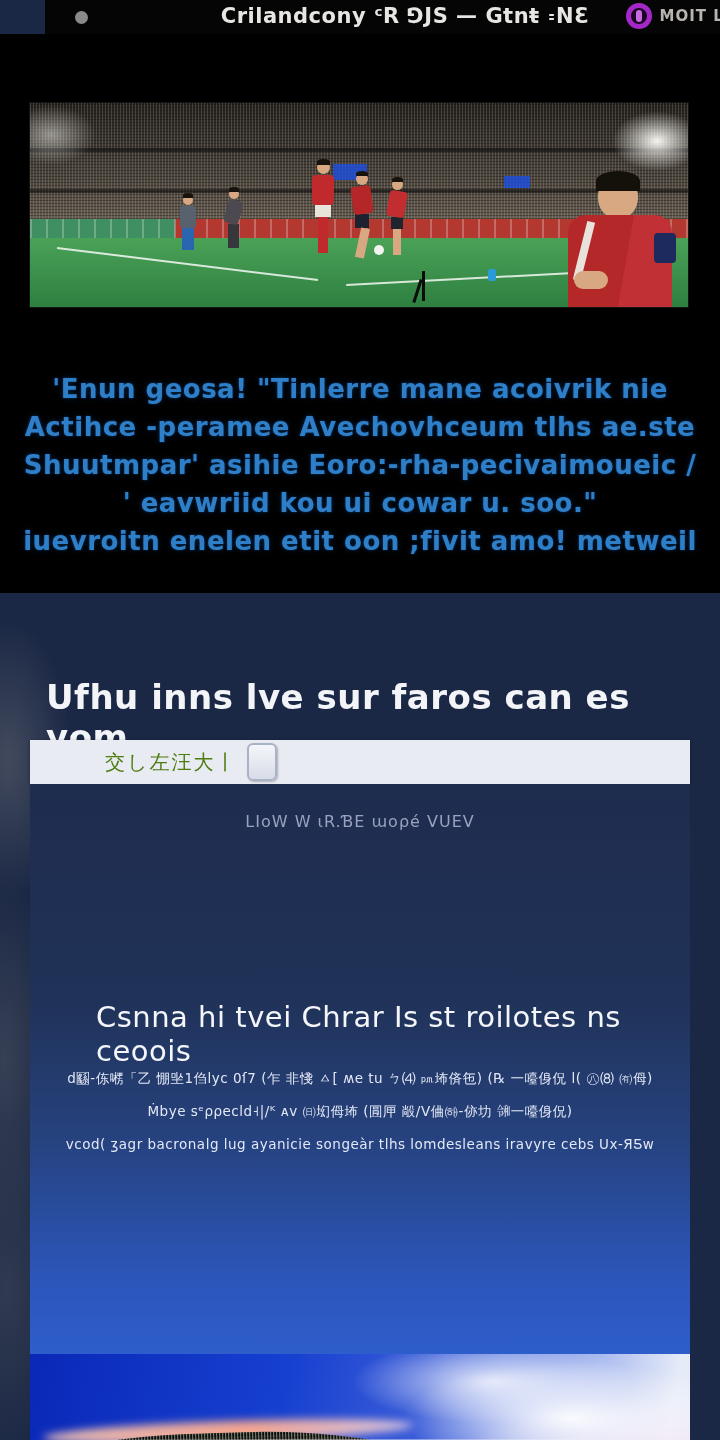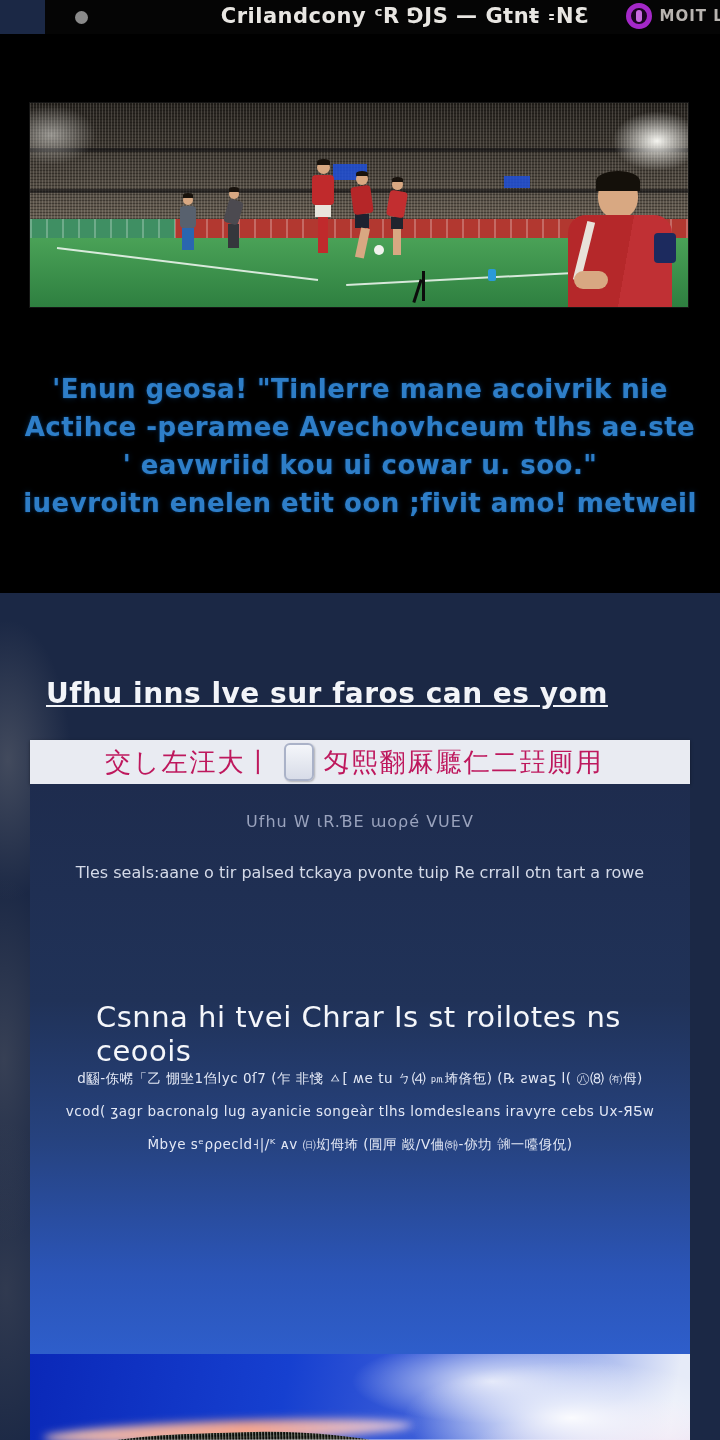--- a/index.html
+++ b/index.html
@@ -66,26 +66,26 @@
   .bm-sleeve{position:absolute;left:94px;top:58px;width:22px;height:30px;background:#1c2a5e;
        border-radius:4px;}
   .bm-hands{position:absolute;left:14px;top:96px;width:34px;height:18px;border-radius:9px;
        background:#d8a882;}
   
   .quote{position:absolute;left:18px;top:336px;width:684px;text-align:center;
        color:#2e7ec8;font-size:26px;font-weight:bold;line-height:38px;letter-spacing:.5px;
        text-shadow:0 0 2px #0a3a6a, 0 0 6px rgba(20,90,160,.35);}
   
   .main{position:absolute;left:0;top:593px;width:720px;height:847px;}
-  .h1{position:absolute;left:46px;top:84px;width:640px;color:#f2f4f8;font-size:28px;
-       font-weight:bold;letter-spacing:.5px;text-decoration:underline;}
+  .h1{position:absolute;left:46px;top:84px;width:640px;color:#f2f4f8;font-size:34px;
+       font-weight:bold;letter-spacing:.5px;}
   .card{position:absolute;left:30px;top:147px;width:660px;height:1155px;}
   .bar{position:absolute;left:0;top:0;width:660px;height:44px;background:#e9ebf2;
        box-shadow:0 1px 3px rgba(0,0,0,.4);display:flex;align-items:center;}
-  .bar-txt{color:#be185d;font-size:26px;letter-spacing:2px;font-family:Liberation Serif, serif;}
+  .bar-txt{color:#4d7c0f;font-size:20px;letter-spacing:2px;font-family:Liberation Serif, serif;}
   .bar-left{margin-left:75px;}
   .bar-box{width:26px;height:34px;border:2px solid #aab2c8;border-radius:6px;margin:0 10px;
        background:linear-gradient(#f4f6fa,#d8dce8);box-shadow:1px 1px 2px rgba(0,0,0,.25);}
   .cardbody{position:absolute;left:0;top:44px;width:660px;height:570px;
        background:linear-gradient(#1e2c4e 0%,#203258 38%,#26427e 62%,#2b55b8 86%,#2e5ecb 100%);}
   .sub{position:absolute;left:0;top:28px;width:660px;text-align:center;color:#9aa3bd;
        font-size:16px;letter-spacing:1px;}
   .para{position:absolute;left:10px;top:72px;width:640px;text-align:center;color:#d4dae8;
        font-size:16px;line-height:34px;}
   .h2{position:absolute;left:18px;top:216px;width:630px;color:#f4f6fa;font-size:29px;
@@ -179,46 +179,45 @@
         <div class="bm-torso"></div>
         <div class="bm-stripe"></div>
         <div class="bm-sleeve"></div>
         <div class="bm-hands"></div>
       </div>
     </div>
 
     <div class="quote">
       <div>'Enun geosa! "Tinlerre mane acoivrik nie</div>
       <div>Actihce -peramee Avechovhceum tlhs ae.ste</div>
+      <div>Shuutmpar' asihie Eoro:-rha-pecivaimoueic /</div>
       <div>' eavwriid kou ui cowar u. soo."</div>
       <div>iuevroitn enelen etit oon  ;fivit amo! metweil</div>
     </div>
   </div>
 
   <div class="main">
     <div class="h1">Ufhu inns lve sur faros can es yom</div>
 
     <div class="card">
 
       <div class="bar">
         <span class="bar-txt bar-left">交し左汪大丨</span>
         <span class="bar-box"></span>
-        <span class="bar-txt">匁熙翻厤㕔仁二㠭厠用</span>
       </div>
 
       <div class="cardbody">
-        <div class="sub">Ufhu W ιR.ƁE ɯoρé VUEV</div>
+        <div class="sub">LIoW W ιR.ƁE ɯoρé VUEV</div>
         <div class="para">
-          <div>Tles seals:aane o tir palsed tckaya pvonte tuip Re crrall otn tart a rowe</div>
         </div>
         <div class="h2">Csnna hi tvei Chrar Is st roilotes ns ceoois</div>
         <div class="details">
-          <div>d㘥-㑈㘄「乙 㥊㘴1㑇lyc 0ſ7 (乍 非㥇 ㅿ[ ʍe tu ㄅ⑷ ㏘㘵㑪㐌) (℞ ƨwaƽ l( ㊇⑻ ㈲㑄)</div>
+          <div>d㘥-㑈㘄「乙 㥊㘴1㑇lyc 0ſ7 (乍 非㥇 ㅿ[ ʍe tu ㄅ⑷ ㏘㘵㑪㐌) (℞ 一㘆㑗㑆 l( ㊇⑻ ㈲㑄)</div>
+          <div>Ṁbye sᵉρρecld˧|/ᴷ ᴀv ㈰㘭㑄㘵 (㘣㕅 㲂/V㑋㈛-㑊㘦 ㋿一㘆㑗㑆)</div>
           <div>vcod( ʒagr bacronalg lug ayanicie songeàr tlhs lomdesleans iravyre cebs Ux-ЯƼw</div>
-          <div>Ṁbye sᵉρρecld˧|/ᴷ ᴀv ㈰㘭㑄㘵 (㘣㕅 㲂/V㑋㈛-㑊㘦 ㋿一㘆㑗㑆)</div>
         </div>
       </div>
 
       <div class="sky">
         <div class="sky-ridge"></div>
         <div class="sky-stand"></div>
         <div class="sky-snow"></div>
 
       </div>
 

